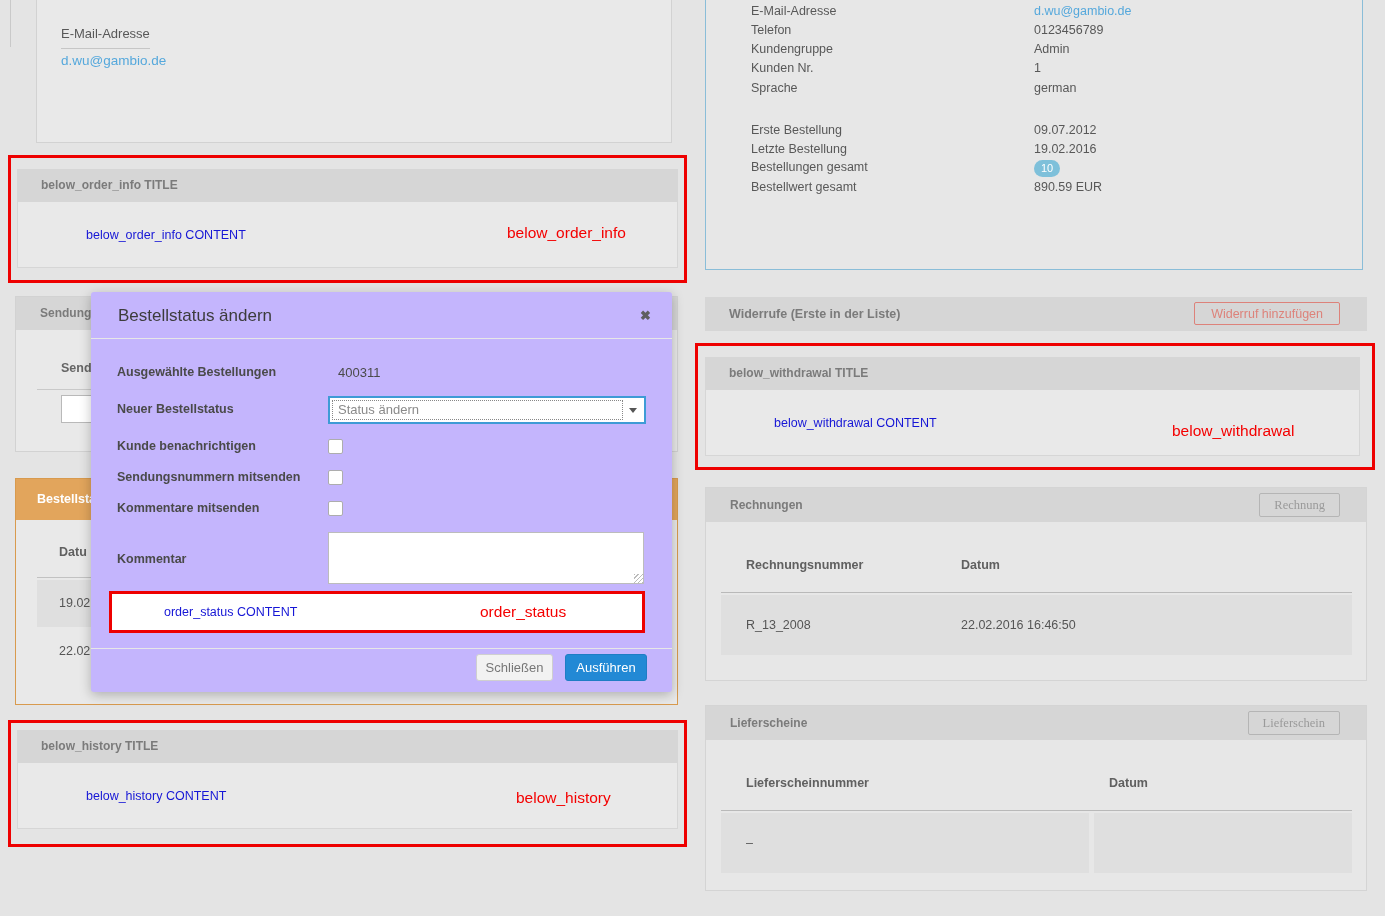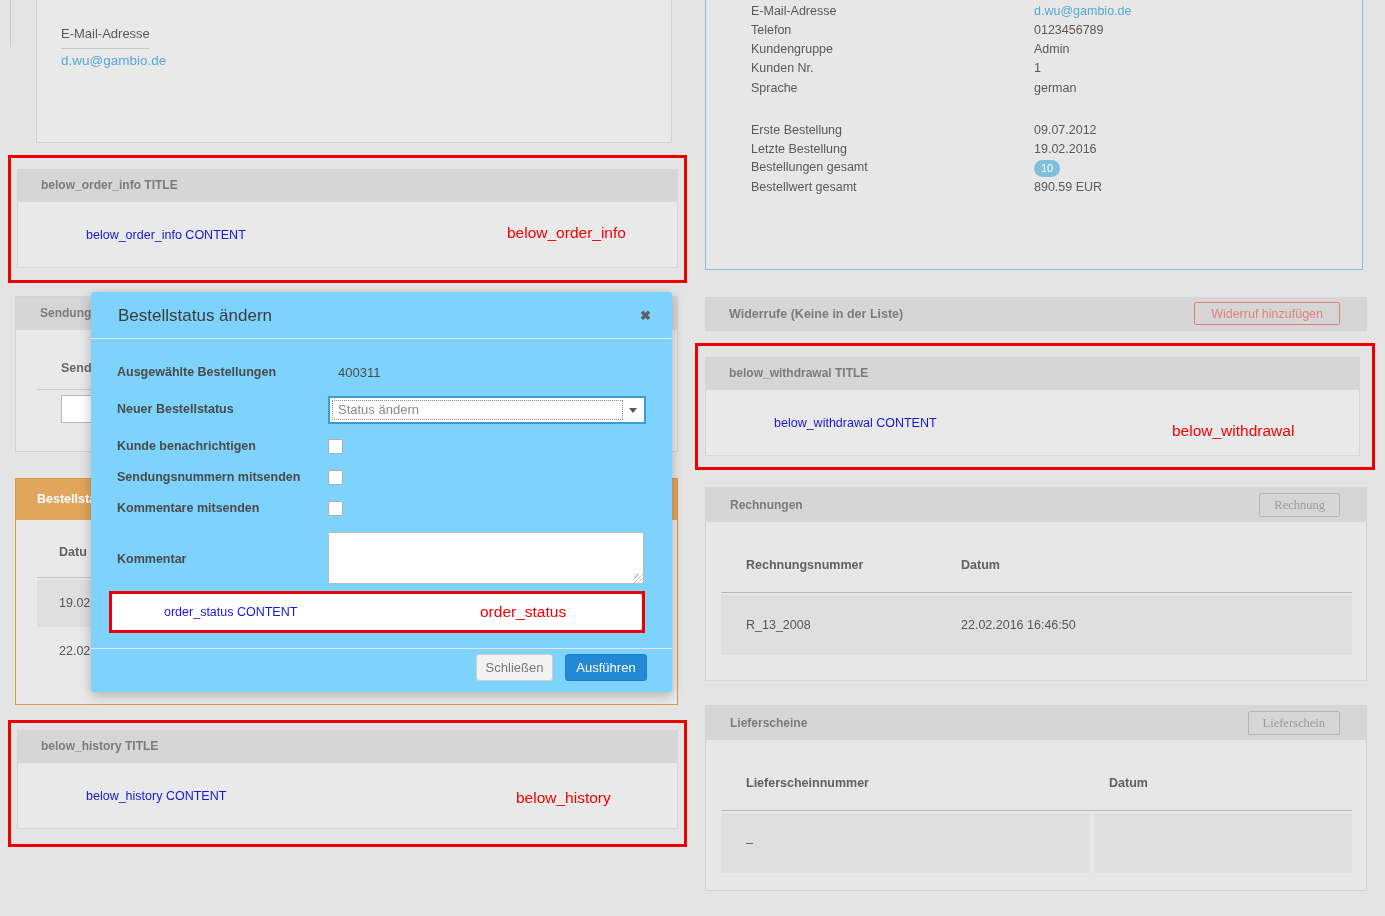--- a/index.html
+++ b/index.html
@@ -84,21 +84,21 @@
               font-size:12.5px; border-radius:2px; font-family:Liberation Serif, serif; }
   .tbl-col { position:absolute; font-weight:bold; font-size:12.5px; color:#606060; }
   .tbl-hr { position:absolute; left:15px; width:631px; height:1px; background:#b9b9b9; }
   .tbl-row { position:absolute; background:#dfdfdf; height:60px; }
   .tbl-cell { position:absolute; top:0; height:60px; line-height:60px; font-size:12.5px; color:#555; }
 
   .invoices-panel { top:487px; height:194px; }
   .delivery-panel { top:705px; height:186px; }
 
   
-  .modal { position:absolute; left:91px; top:292px; width:581px; height:400px; background:#7dd3fc;
+  .modal { position:absolute; left:91px; top:292px; width:581px; height:400px; background:#c4b5fd;
            z-index:50; box-shadow:0 3px 12px rgba(0,0,0,0.25); border-radius:3px; }
   .modal-head { position:relative; height:47px; border-bottom:1px solid #e7e7e7; }
   .modal-title { position:absolute; left:27px; top:0; line-height:47px; font-size:17px; color:#3c3c3c; }
   .modal-close { position:absolute; right:21px; top:0; line-height:47px; color:#5f5f5f;
                  font-size:13px; font-weight:bold; cursor:pointer; }
   .m-label { position:absolute; left:26px; font-weight:bold; font-size:12.5px; color:#4a4a4a; }
   .m-value { position:absolute; left:247px; top:73px; font-size:13px; color:#4a4a4a; }
   .m-select { position:absolute; left:237px; top:104px; width:318px; height:28px;
               background:#fff; border:2px solid #3e9bd6; cursor:pointer; }
   .sel-text { position:absolute; left:8px; top:0; line-height:24px; color:#8a8a8a; font-size:13px; }
@@ -201,21 +201,21 @@
       <span class="clabel">Bestellungen gesamt</span>
       <span class="cvalue"><span class="badge">10</span></span>
     </div>
     <div class="crow" style="top:187px">
       <span class="clabel">Bestellwert gesamt</span>
       <span class="cvalue">890.59 EUR</span>
     </div>
   </section>
 
   <div class="withdraw-bar">
-    <span class="bar-title">Widerrufe (Keine in der Liste)</span>
+    <span class="bar-title">Widerrufe (Erste in der Liste)</span>
     <button class="btn-salmon">Widerruf hinzufügen</button>
   </div>
 
   <div class="anno-box box-withdrawal">
     <div class="inner-panel">
       <div class="panel-head">below_withdrawal TITLE</div>
       <div class="panel-body">
         <span class="content-link">below_withdrawal CONTENT</span>
       </div>
     </div>

